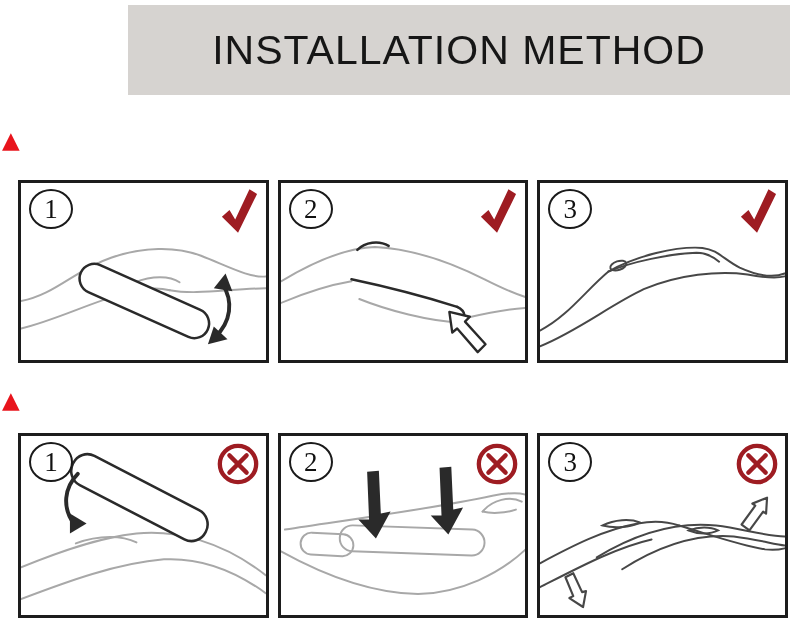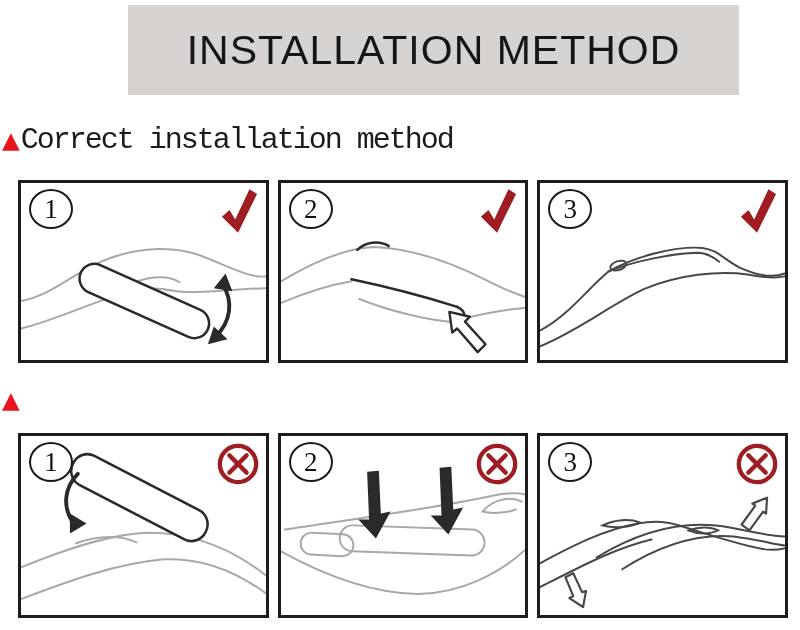--- a/index.html
+++ b/index.html
@@ -2,21 +2,21 @@
 <html style="--banner-bg: #d6d3d0; --banner-text: #161616; --heading-text: #1c1c1c; --triangle-red: #e8141c; --mark-red: #9e1c22; --ink: #2a2a2a; --ink-soft: #474747; --line-gray: #a8a8a8; --panel-border: #1d1d1d; --page-bg: #ffffff;"><head>
 <meta charset="utf-8">
 <style>
   html,body{margin:0;padding:0;}
   body{
     width:800px;height:630px;position:relative;overflow:hidden;
     background:var(--page-bg,#ffffff);
     font-family:"Liberation Sans", sans-serif;
   }
   .banner{
-    position:absolute;left:128px;top:5px;width:611px;height:90px;
+    position:absolute;left:128px;top:5px;width:662px;height:90px;
     background:var(--banner-bg,#d6d3d0);
     display:flex;align-items:center;justify-content:center;text-align:center;
   }
   .banner-title{
     font-family:"Liberation Sans", sans-serif;
     font-size:41px;letter-spacing:1px;color:var(--banner-text,#161616);
     white-space:nowrap;
   }
   .section-heading{
     position:absolute;left:2px;height:40px;
@@ -67,21 +67,20 @@
 </style>
 </head>
 <body>
 
 <div class="banner">
   <span class="banner-title">INSTALLATION METHOD</span>
 </div>
 
 <div class="section-heading" id="heading-correct">
   <span class="tri">▲</span>
-  <span>Correct installation method</span>
 </div>
 
 <div class="panel-row" id="row-correct">
 
   <div class="panel">
     <svg class="illustration" viewBox="0 0 250 180" preserveAspectRatio="none">
       <path class="faint" d="M0,120 C34,114 56,88 92,76 C124,65 158,64 184,74 C210,84 234,97 250,95"></path>
       <path class="faint" d="M0,148 C34,140 70,122 106,112 C124,107 140,106 152,109"></path>
       <path class="faint" d="M152,109 C178,114 210,108 250,107"></path>
       <path class="faint" d="M116,101 C134,94 152,94 162,101"></path>

